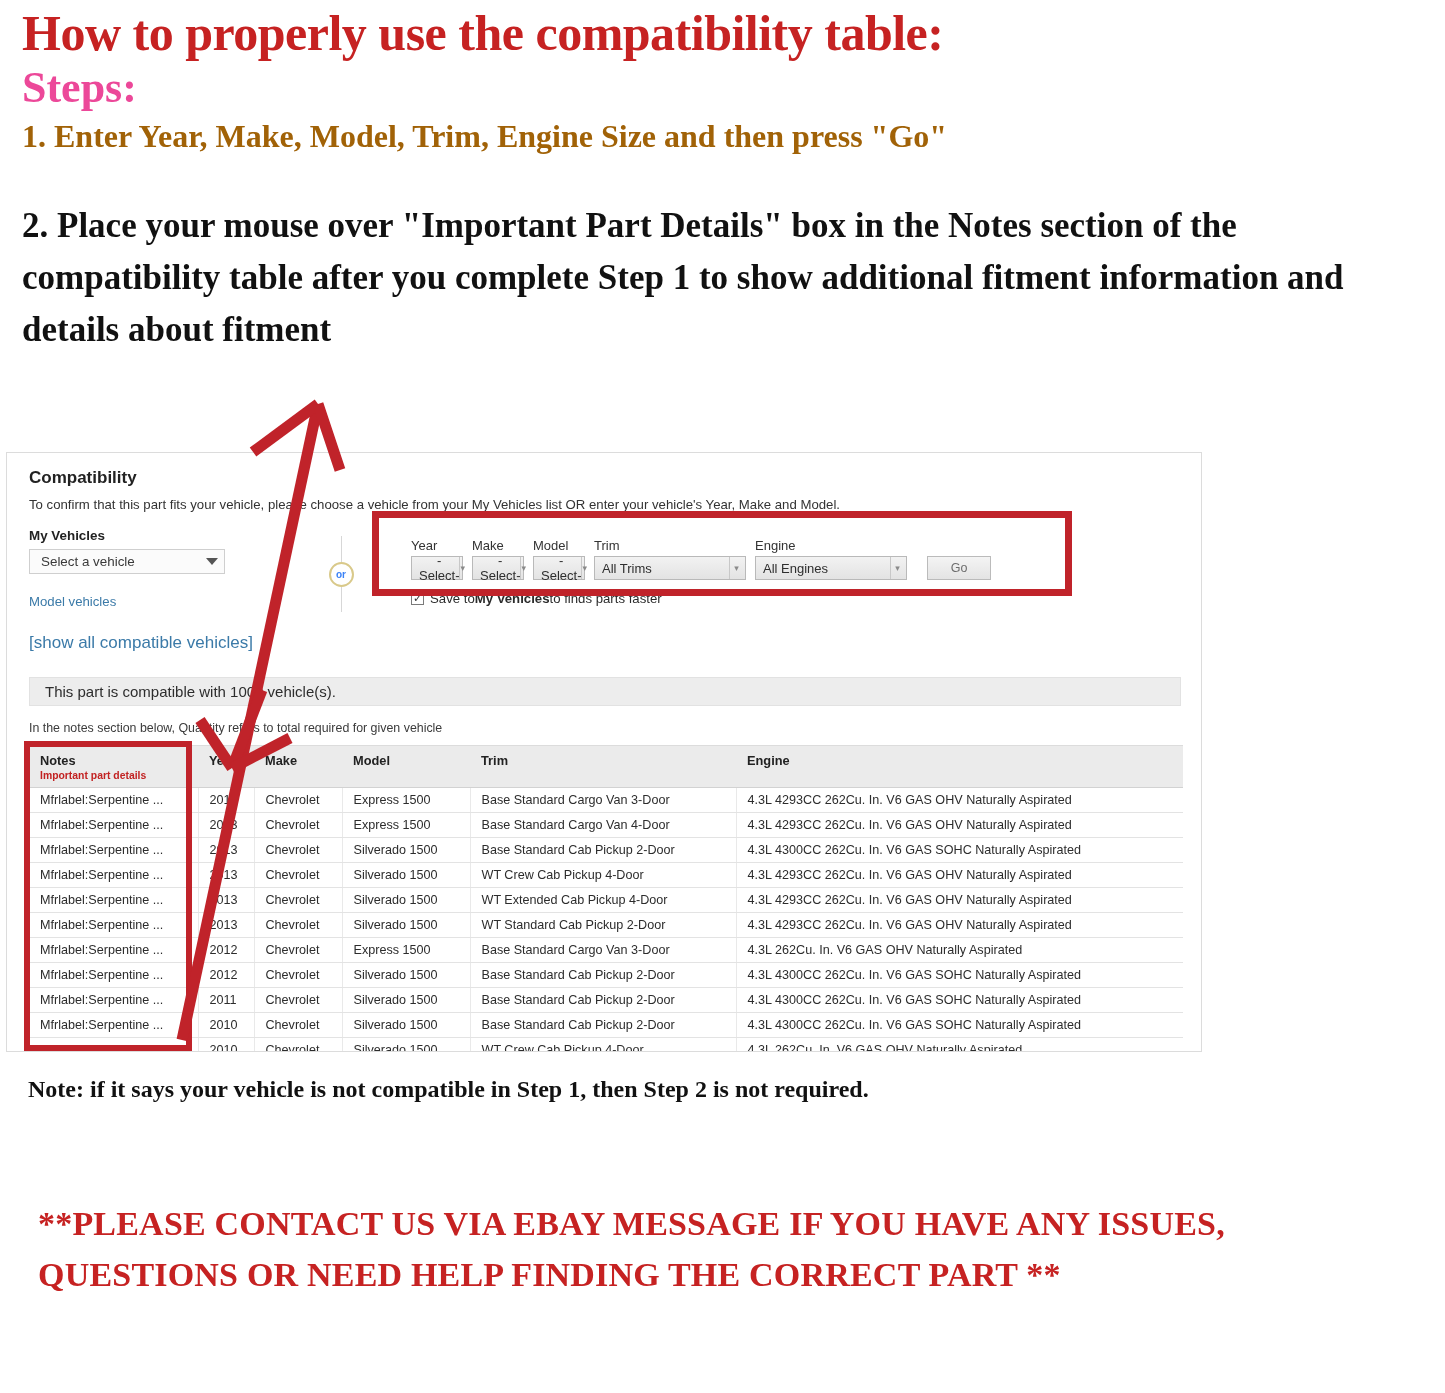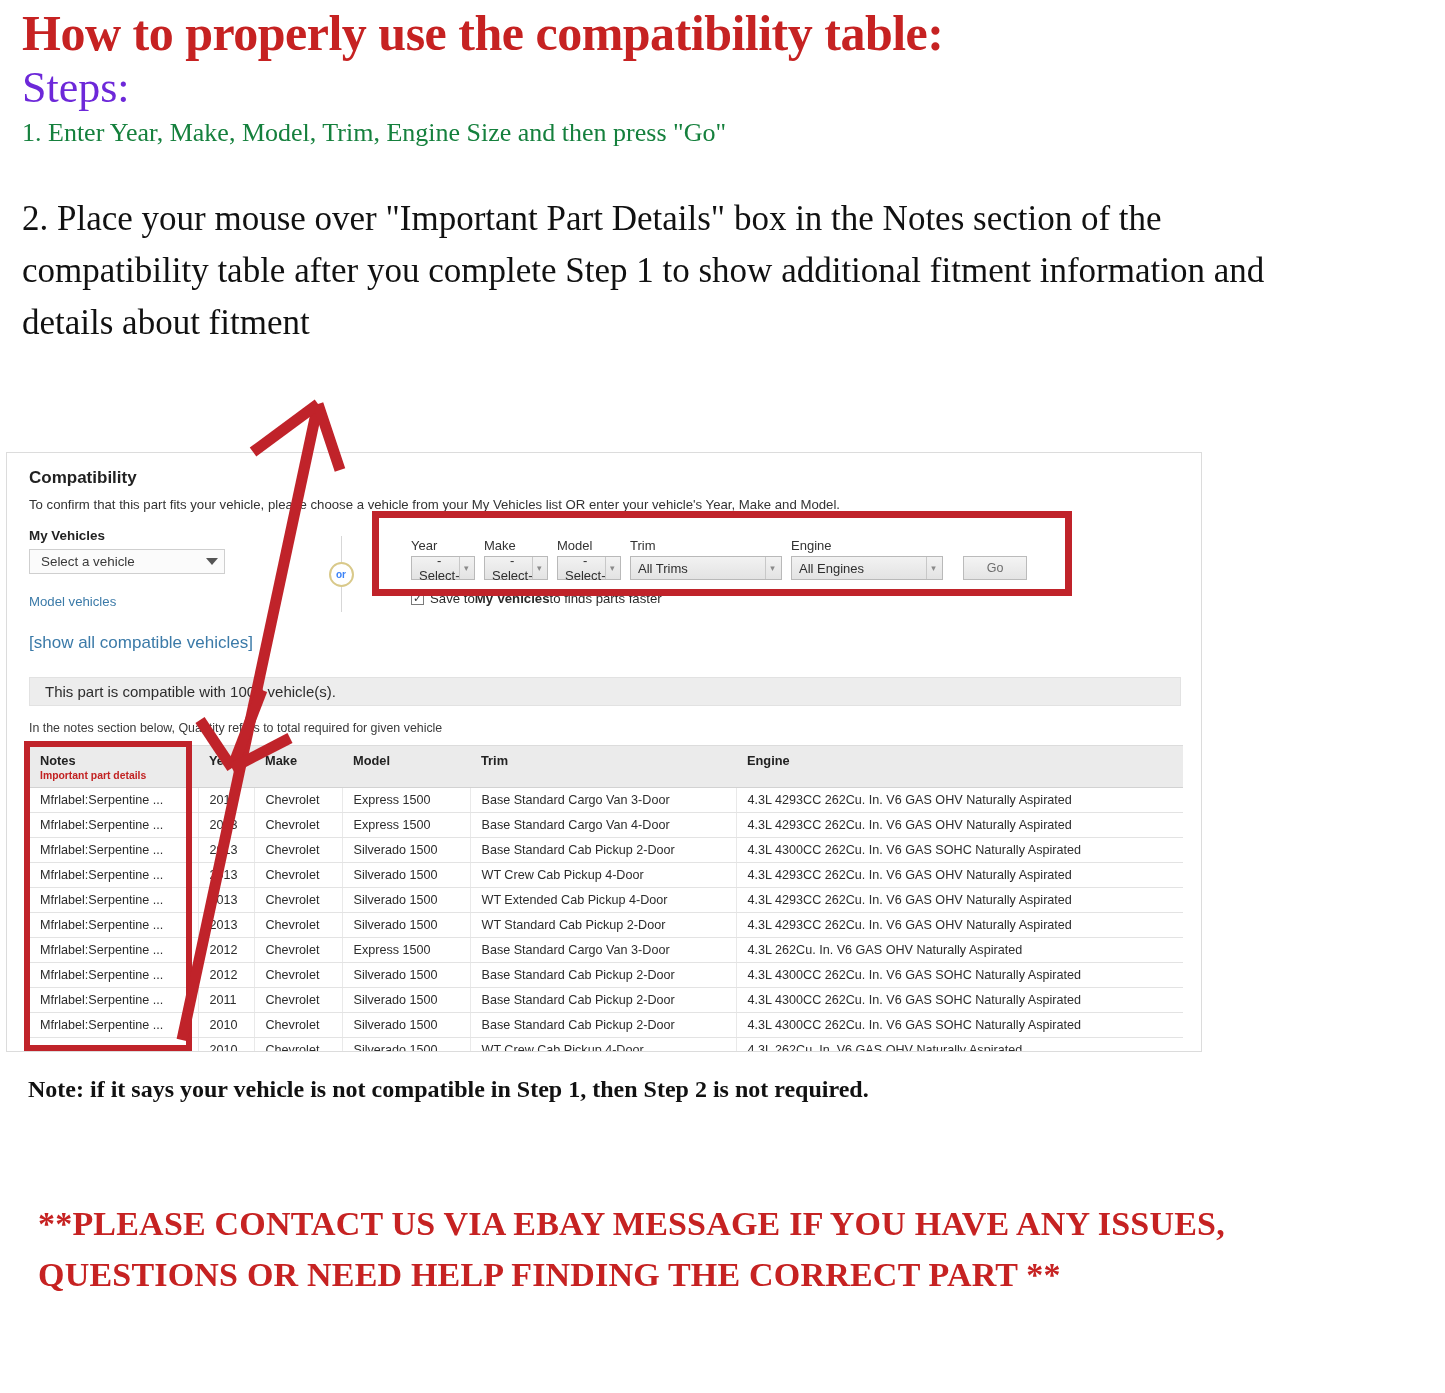--- a/index.html
+++ b/index.html
@@ -18,37 +18,37 @@
     font-family:"Liberation Serif", serif;
     font-weight:bold;
     font-size:50px;
     color:#C62222;
     line-height:1.08;
     margin:0 0 4px 0;
     letter-spacing:-0.5px;
   }
   .h-steps {
     font-family:"Liberation Serif", serif;
-    font-weight:normal;
+    font-weight:bold;
     font-size:44px;
-    color:#6d28d9;
+    color:#ec4899;
     line-height:1.08;
     margin:0 0 6px 0;
   }
   .h-step1 {
     font-family:"Liberation Serif", serif;
-    font-weight:normal;
-    font-size:26px;
-    color:#15803d;
+    font-weight:bold;
+    font-size:32px;
+    color:#a16207;
     line-height:1.15;
     margin:0 0 46px 0;
   }
   .h-step2 {
     font-family:"Liberation Serif", serif;
-    font-weight:normal;
+    font-weight:bold;
     font-size:35px;
     color:#111111;
     line-height:1.48;
     margin:0 0 0 0;
     max-width:1330px;
   }
 
   
   .compat-panel {
     position:absolute;
@@ -104,21 +104,21 @@
   .sel {
     height:24px; border:1px solid #b9b9b9;
     background:linear-gradient(#f2f2f2,#e3e3e3);
     display:flex; align-items:center; justify-content:space-between;
     padding:0 2px 0 7px; font-size:13px; color:#2e2e2e;
   }
   .sel .arw {
     width:14px;height:22px;display:flex;align-items:center;justify-content:center;
     border-left:1px solid #c8c8c8; color:#8a8a8a; font-size:9px;
   }
-  .w-small { width:64px;text-align:center; }
+  .w-small { width:52px;text-align:center; }
   .w-trim  { width:152px; }
   .w-eng   { width:152px; }
   .go-btn {
     width:64px;height:24px;border:1px solid #bbb;
     background:linear-gradient(#f4f4f4,#e4e4e4);
     font-size:12.5px;color:#6d6d6d;display:flex;align-items:center;justify-content:center;
     margin-left:11px;
   }
   .save-row { display:flex; align-items:center; margin-top:11px; font-size:13.2px; color:#2b2b2b; }
   .chk {

